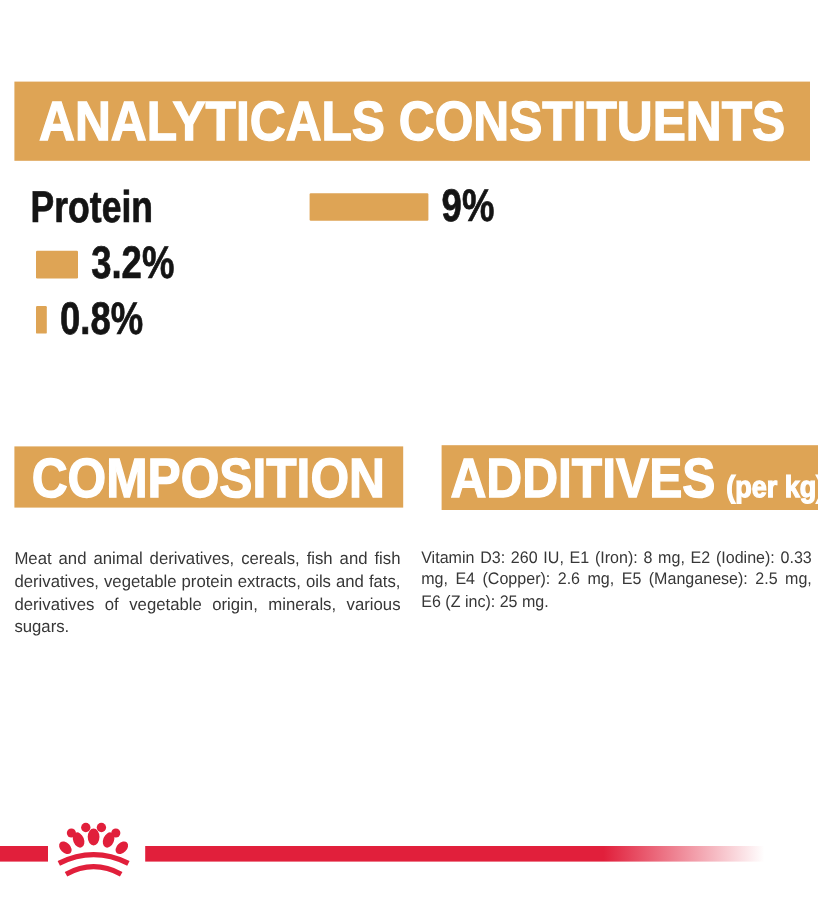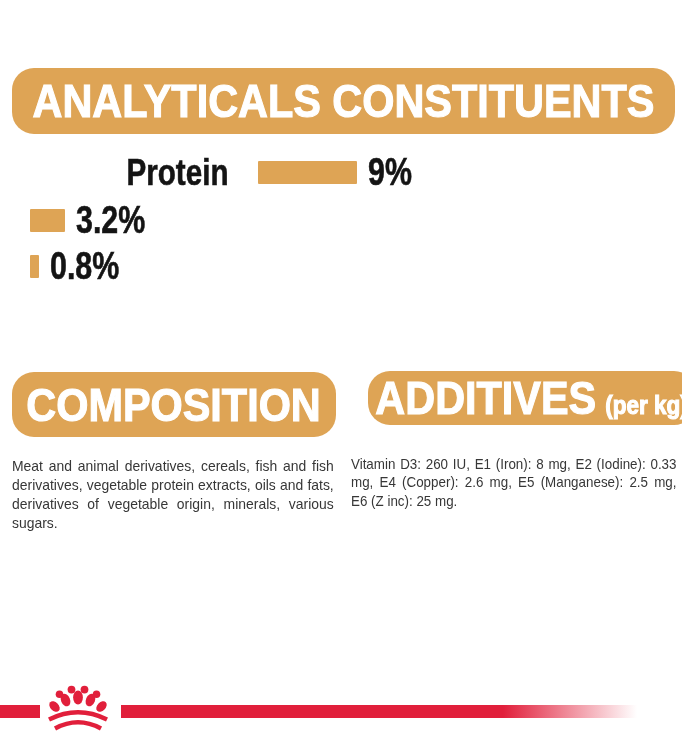--- a/index.html
+++ b/index.html
@@ -4,36 +4,35 @@
 <style>
   html,body{margin:0;padding:0;background:#ffffff;}
   .page{
     position:relative;width:682px;height:750px;background:#ffffff;
     overflow:hidden;font-family:"Liberation Sans",sans-serif;
   }
   
   .banner{
     position:absolute;display:flex;align-items:center;justify-content:center;
     color:#ffffff;
-    border-radius:22px;
   }
   .banner-title{
     font-weight:700;white-space:nowrap;
     -webkit-text-stroke:1.1px #ffffff;
     transform:scaleX(0.90);transform-origin:50% 50%;
     display:flex;align-items:baseline;
   }
   .banner-main{font-size:46px;letter-spacing:0px;line-height:1;}
   .banner-suffix{font-size:25px;margin-left:10px;line-height:1;}
   #top-banner{left:12px;top:68px;width:663px;height:66px;}
-  #composition-banner{left:12px;top:372px;width:324px;height:65px;}
+  #composition-banner{left:12px;top:372px;width:324px;height:51px;}
   #additives-banner{left:368px;top:371px;width:328px;height:54px;}
   
   .chart-row{position:absolute;left:0;height:46px;display:flex;align-items:center;}
-  .cat-cell{width:228px;display:flex;justify-content:flex-end;}
+  .cat-cell{width:228px;display:flex;justify-content:flex-start;}
   .cat-label{
     font-size:37px;font-weight:700;color:#141414;white-space:nowrap;
     transform:scaleX(0.80);transform-origin:100% 50%;
     -webkit-text-stroke:0.6px #141414;line-height:1;
   }
   .bar{margin-left:30px;border-radius:1px;}
   .val-label{
     margin-left:11px;font-size:38px;font-weight:700;color:#141414;white-space:nowrap;
     transform:scaleX(0.80);transform-origin:0% 50%;
     -webkit-text-stroke:0.6px #141414;line-height:1;

